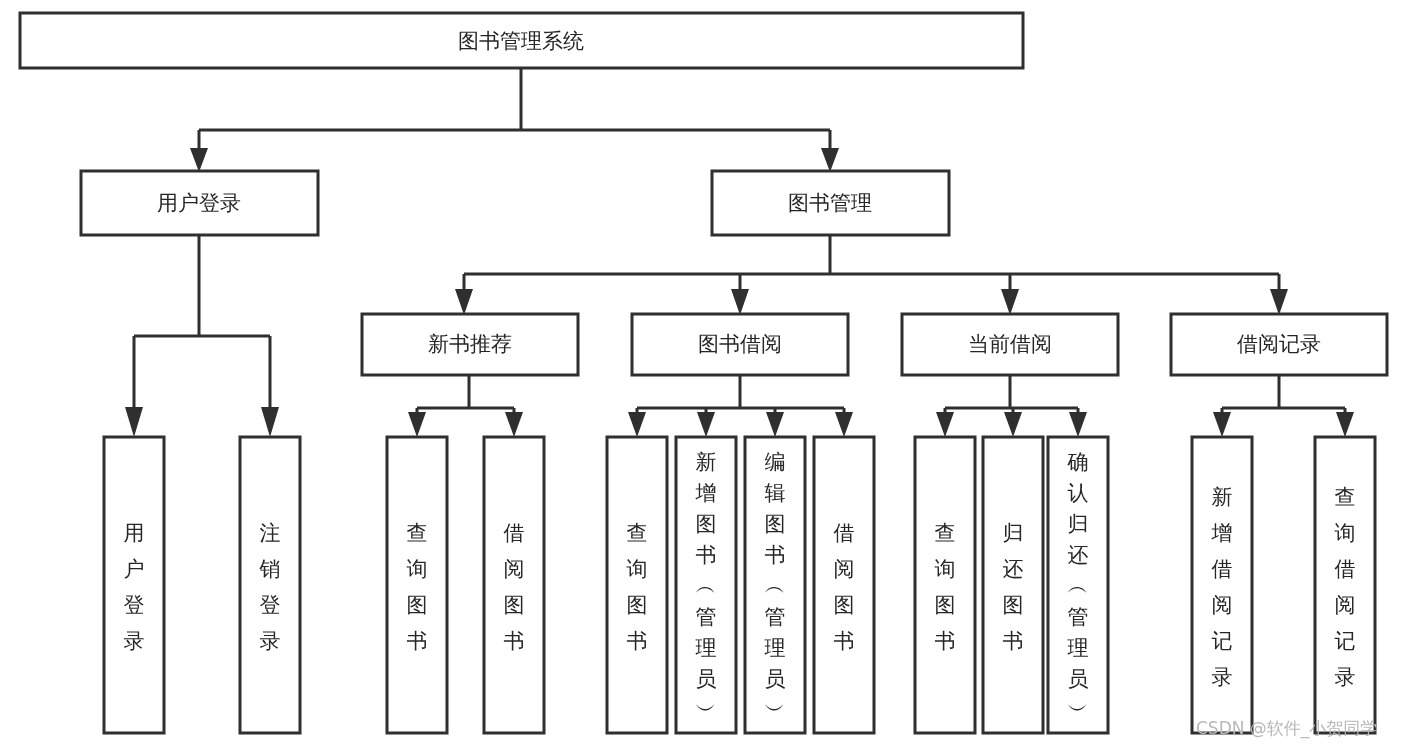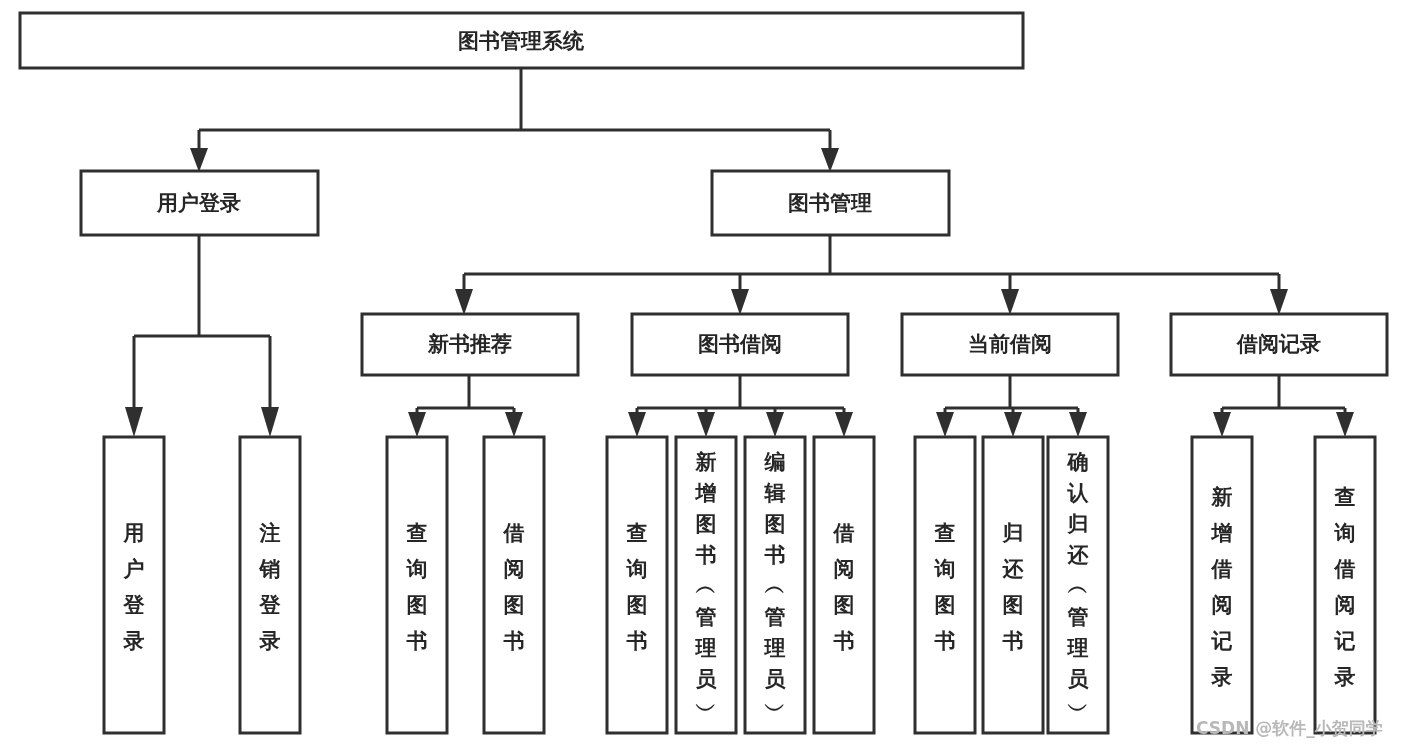--- a/index.html
+++ b/index.html
@@ -11,21 +11,20 @@
     width: 1405px;
     height: 747px;
     font-family: "DejaVu Sans", "Liberation Sans", sans-serif;
     overflow: hidden;
   }
   #diagram-root {
     position: relative;
     width: 1196px;
     height: 747px;
     background: #ffffff;
-    font-weight: bold;
   }
   svg#flowchart {
     display: block;
     width: 1405px;
     height: 747px;
   }
   .node-box {
     fill: #ffffff;
     stroke: #2f2f2f;
     stroke-width: 3;

